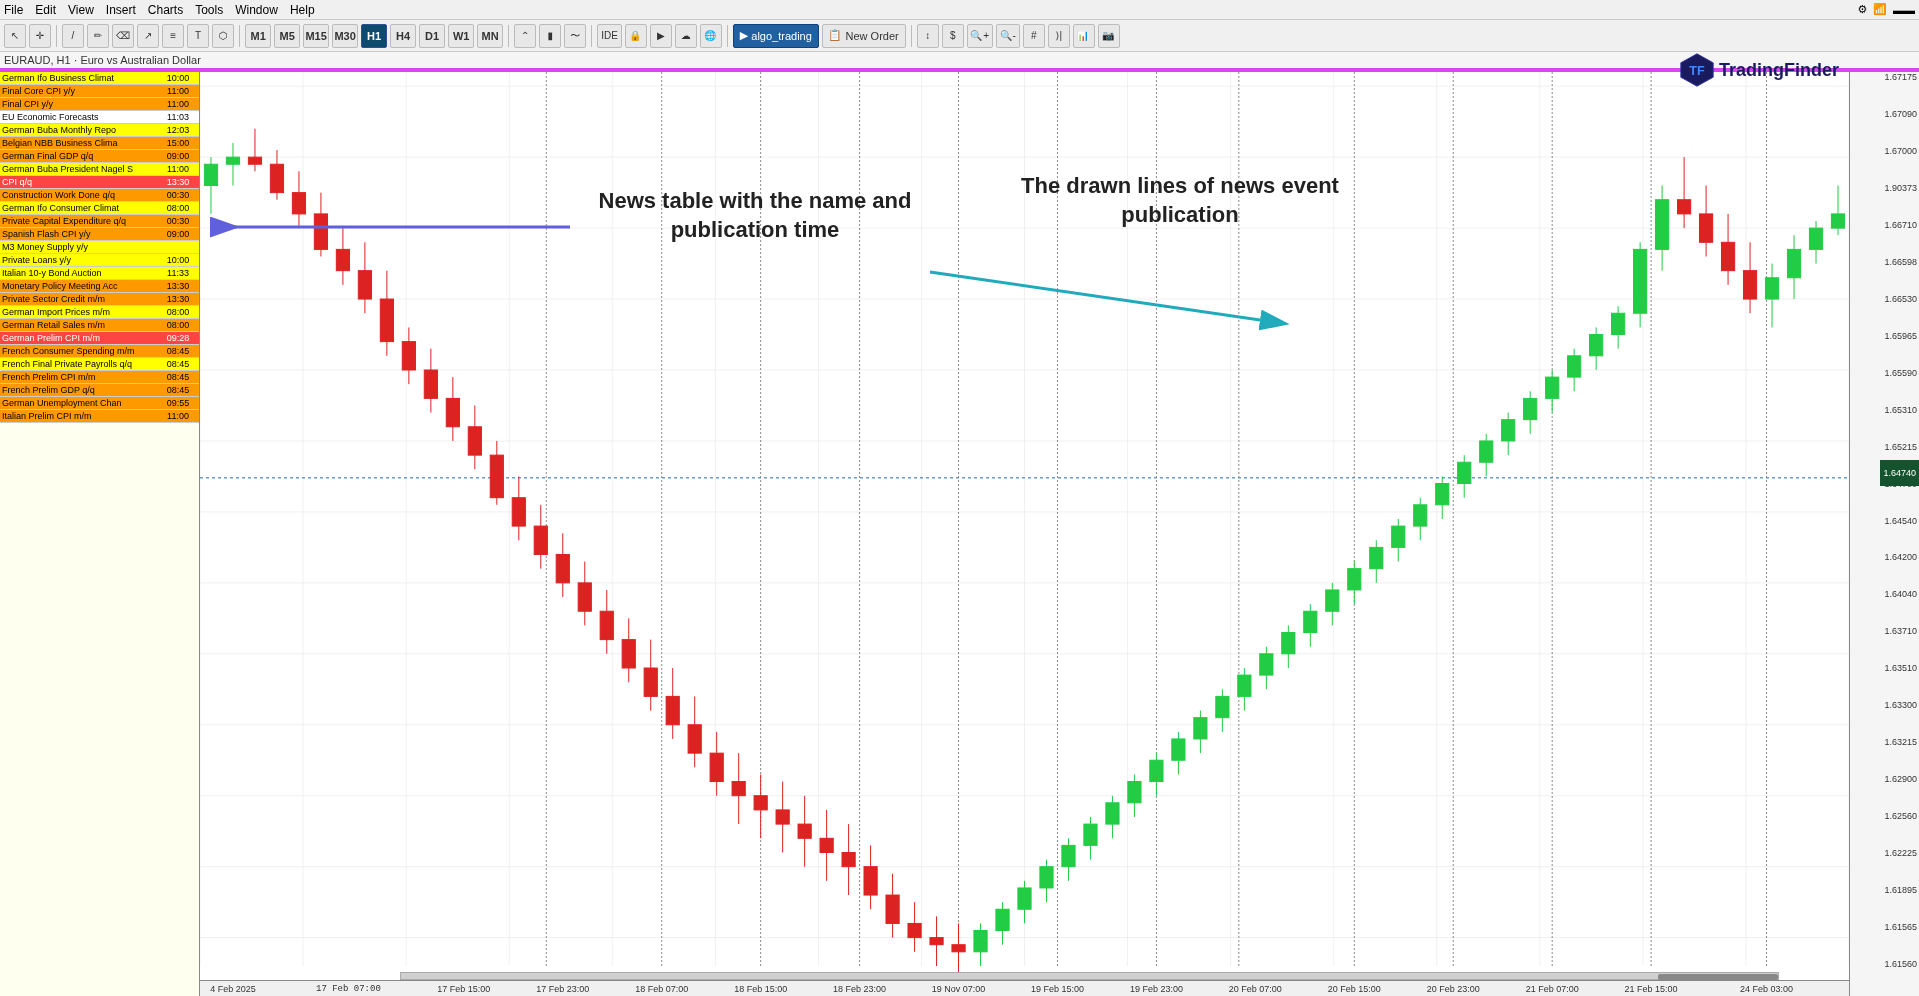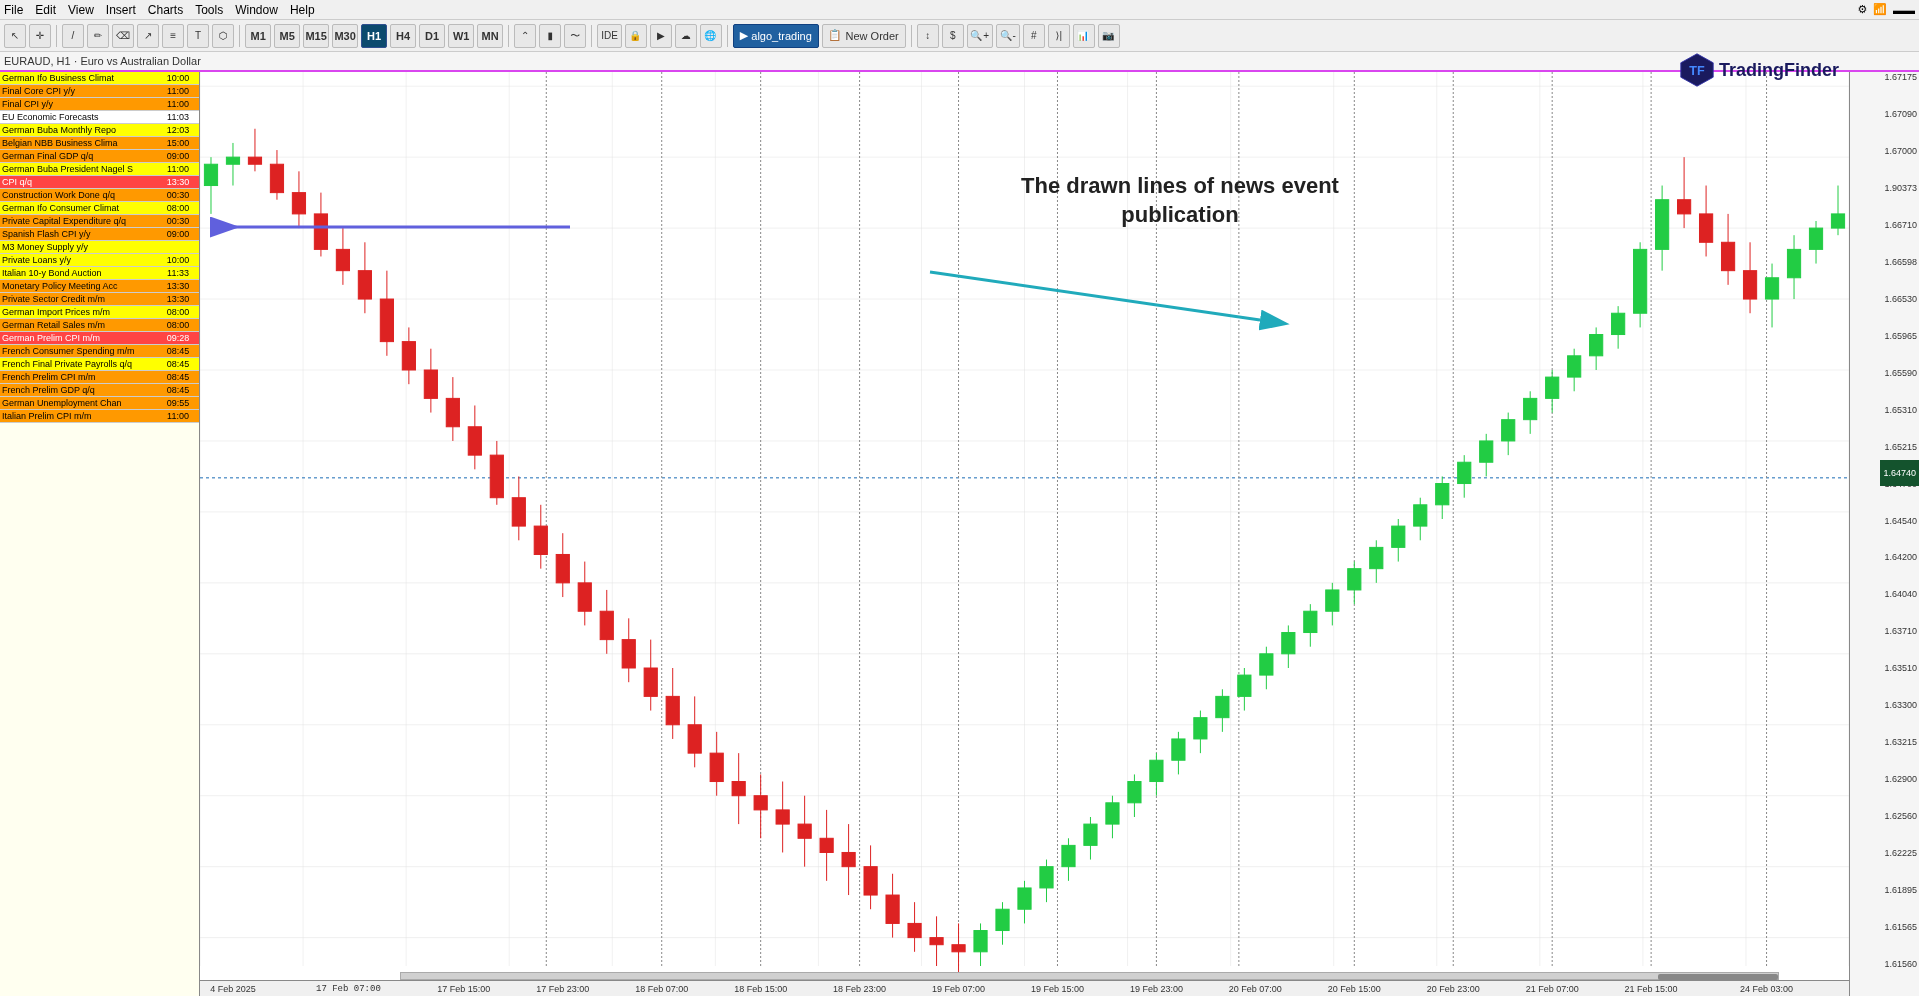--- a/index.html
+++ b/index.html
@@ -99,21 +99,21 @@
       gap: 3px;
       padding: 0 6px;
       cursor: pointer;
     }
 
     
     .symbol-bar {
       width: 100%;
       height: 20px;
       background: #f5f5f5;
-      border-bottom: 2px solid #d946ef;
+      border-bottom: 4px solid #d946ef;
       display: flex;
       align-items: center;
       padding: 0 4px;
       font-size: 11px;
       color: #333;
       position: relative;
       z-index: 100;
     }
 
     
@@ -713,35 +713,37 @@
           <marker id="arrowhead-right" markerWidth="10" markerHeight="7" refX="0" refY="3.5" orient="auto">
             <polygon points="0 0, 10 3.5, 0 7" fill="#20aabb"></polygon>
           </marker>
         </defs>
 
         <line x1="370" y1="155" x2="10" y2="155" stroke="#6060dd" stroke-width="3" marker-end="url(#arrowhead-left)"></line>
 
         <line x1="730" y1="200" x2="1060" y2="248" stroke="#20aabb" stroke-width="3" marker-end="url(#arrowhead-right)"></line>
       </svg>
 
+      <div class="ann-text-box" style="left:380px; top:115px; width:350px;">News table with the name
+and publication time</div>
 
       <div class="ann-text-box2" style="left:790px; top:100px; width:380px;">The drawn lines of
 news event publication</div>
     </div>
 
     
     <div class="time-axis" id="time-axis">
         <span class="time-label" style="left: 2%;">4 Feb 2025</span>
         <span class="time-label" style="left: 9%; font-family: Liberation Mono, monospace;">17 Feb 07:00</span>
         <span class="time-label" style="left: 16%;">17 Feb 15:00</span>
         <span class="time-label" style="left: 22%;">17 Feb 23:00</span>
         <span class="time-label" style="left: 28%;">18 Feb 07:00</span>
         <span class="time-label" style="left: 34%;">18 Feb 15:00</span>
         <span class="time-label" style="left: 40%;">18 Feb 23:00</span>
-        <span class="time-label" style="left: 46%;">19 Feb 07:00</span>
+        <span class="time-label" style="left: 46%;">19 Nov 07:00</span>
         <span class="time-label" style="left: 52%;">19 Feb 15:00</span>
         <span class="time-label" style="left: 58%;">19 Feb 23:00</span>
         <span class="time-label" style="left: 64%;">20 Feb 07:00</span>
         <span class="time-label" style="left: 70%;">20 Feb 15:00</span>
         <span class="time-label" style="left: 76%;">20 Feb 23:00</span>
         <span class="time-label" style="left: 82%;">21 Feb 07:00</span>
         <span class="time-label" style="left: 88%;">21 Feb 15:00</span>
         <span class="time-label" style="left: 95%;">24 Feb 03:00</span>
       </div>
 

